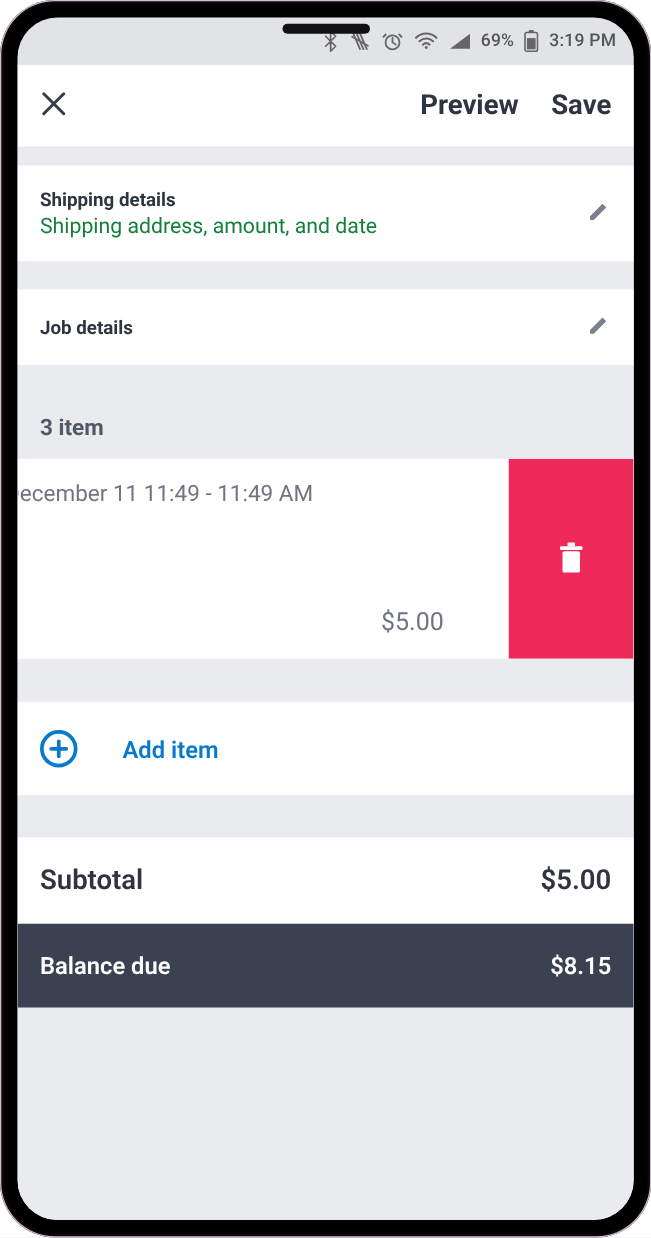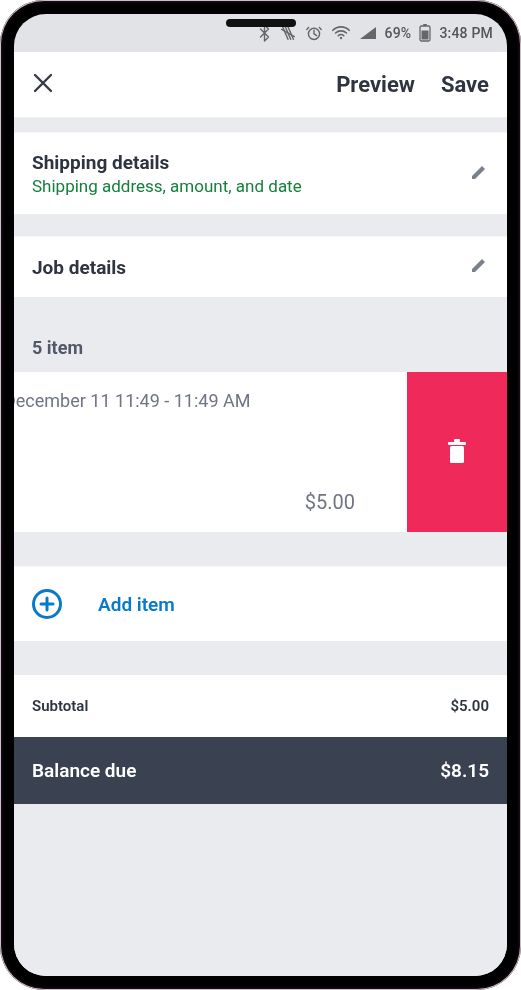--- a/index.html
+++ b/index.html
@@ -90,21 +90,21 @@
     }
     .content { flex:1; overflow:hidden; background:#e9ebef; }
     .section {
       background:#fff;
       padding: 18px 18px;
       display:flex;
       align-items:center;
       border-top:1px solid rgba(0,0,0,0.04);
     }
     .section .texts { flex:1; }
-    .section .title { font-size:19px; font-weight:700; color:#2e3440; }
+    .section .title { font-size:15px; font-weight:700; color:#2e3440; }
     .section .subtitle { font-size:17px; color:#15803d; margin-top:2px; }
     .edit-btn { color:#7a808c; cursor:pointer; }
     .gap { height:22px; }
     .items-header {
       padding: 18px 18px 14px;
       font-size:18px; font-weight:700; color:#515866;
     }
     .item-row {
       display:flex;
       background:#fff;
@@ -142,21 +142,21 @@
     .add-item .plus-circle {
       width:30px; height:30px; border:3px solid #087acc; border-radius:50%;
       display:flex; align-items:center; justify-content:center; color:#087acc;
     }
     .add-item .plus-circle svg{ stroke:#087acc; }
     .add-item .label { font-size:19px; font-weight:600; color:#087acc; }
     .subtotal {
       background:#fff;
       padding:22px 18px;
       display:flex;
-      font-size:15px;
+      font-size:22px;
       font-weight:600;
       color:#2e3440;
       align-items:flex-end;
     }
     .subtotal .val { margin-left:auto; }
     .balance {
       background:#3a4150;
       color:#fff;
       display:flex;
       padding:22px 18px;
@@ -211,21 +211,21 @@
             </svg>
         </span>
         <span>69%</span>
         <span class="ico">
           <svg width="12" height="18" viewBox="0 0 12 18">
               <rect x="1" y="2" width="10" height="15" rx="1.5" stroke="#666" stroke-width="1.3" fill="none"></rect>
               <rect x="4" y="0" width="4" height="2" rx="1" fill="#666"></rect>
               <rect x="2.5" y="6.5" width="7" height="9" fill="#666"></rect>
             </svg>
         </span>
-        <span>3:48 PM</span>
+        <span>3:19 PM</span>
       </div>
 
       <div class="header">
         <span class="close">
           <svg width="22" height="22" viewBox="0 0 22 22">
               <path d="M3 3 L19 19 M19 3 L3 19" stroke="#363b47" stroke-width="2.4" stroke-linecap="round"></path>
             </svg>
         </span>
         <span class="spacer"></span>
         <span class="action">Preview</span>
@@ -256,21 +256,21 @@
           </div>
           <span class="edit-btn">
             <svg width="20" height="20" viewBox="0 0 20 20">
                 <path d="M3 17 L3 14 L13 4 L16 7 L6 17 Z M12 5 L15 8" fill="#7a808c"></path>
               </svg>
           </span>
         </div>
 
         <div class="gap"></div>
 
-        <div class="items-header">5 item</div>
+        <div class="items-header">3 item</div>
 
         <div class="item-row">
           <div class="item-main">
             <div class="desc">December 11 11:49 - 11:49 AM</div>
             <div class="price">$5.00</div>
           </div>
           <div class="delete-swipe">
             <svg width="24" height="28" viewBox="0 0 24 28">
               <rect x="5" y="8" width="14" height="17" rx="1.5"></rect>
               <rect x="3" y="4" width="18" height="3" rx="1"></rect>

